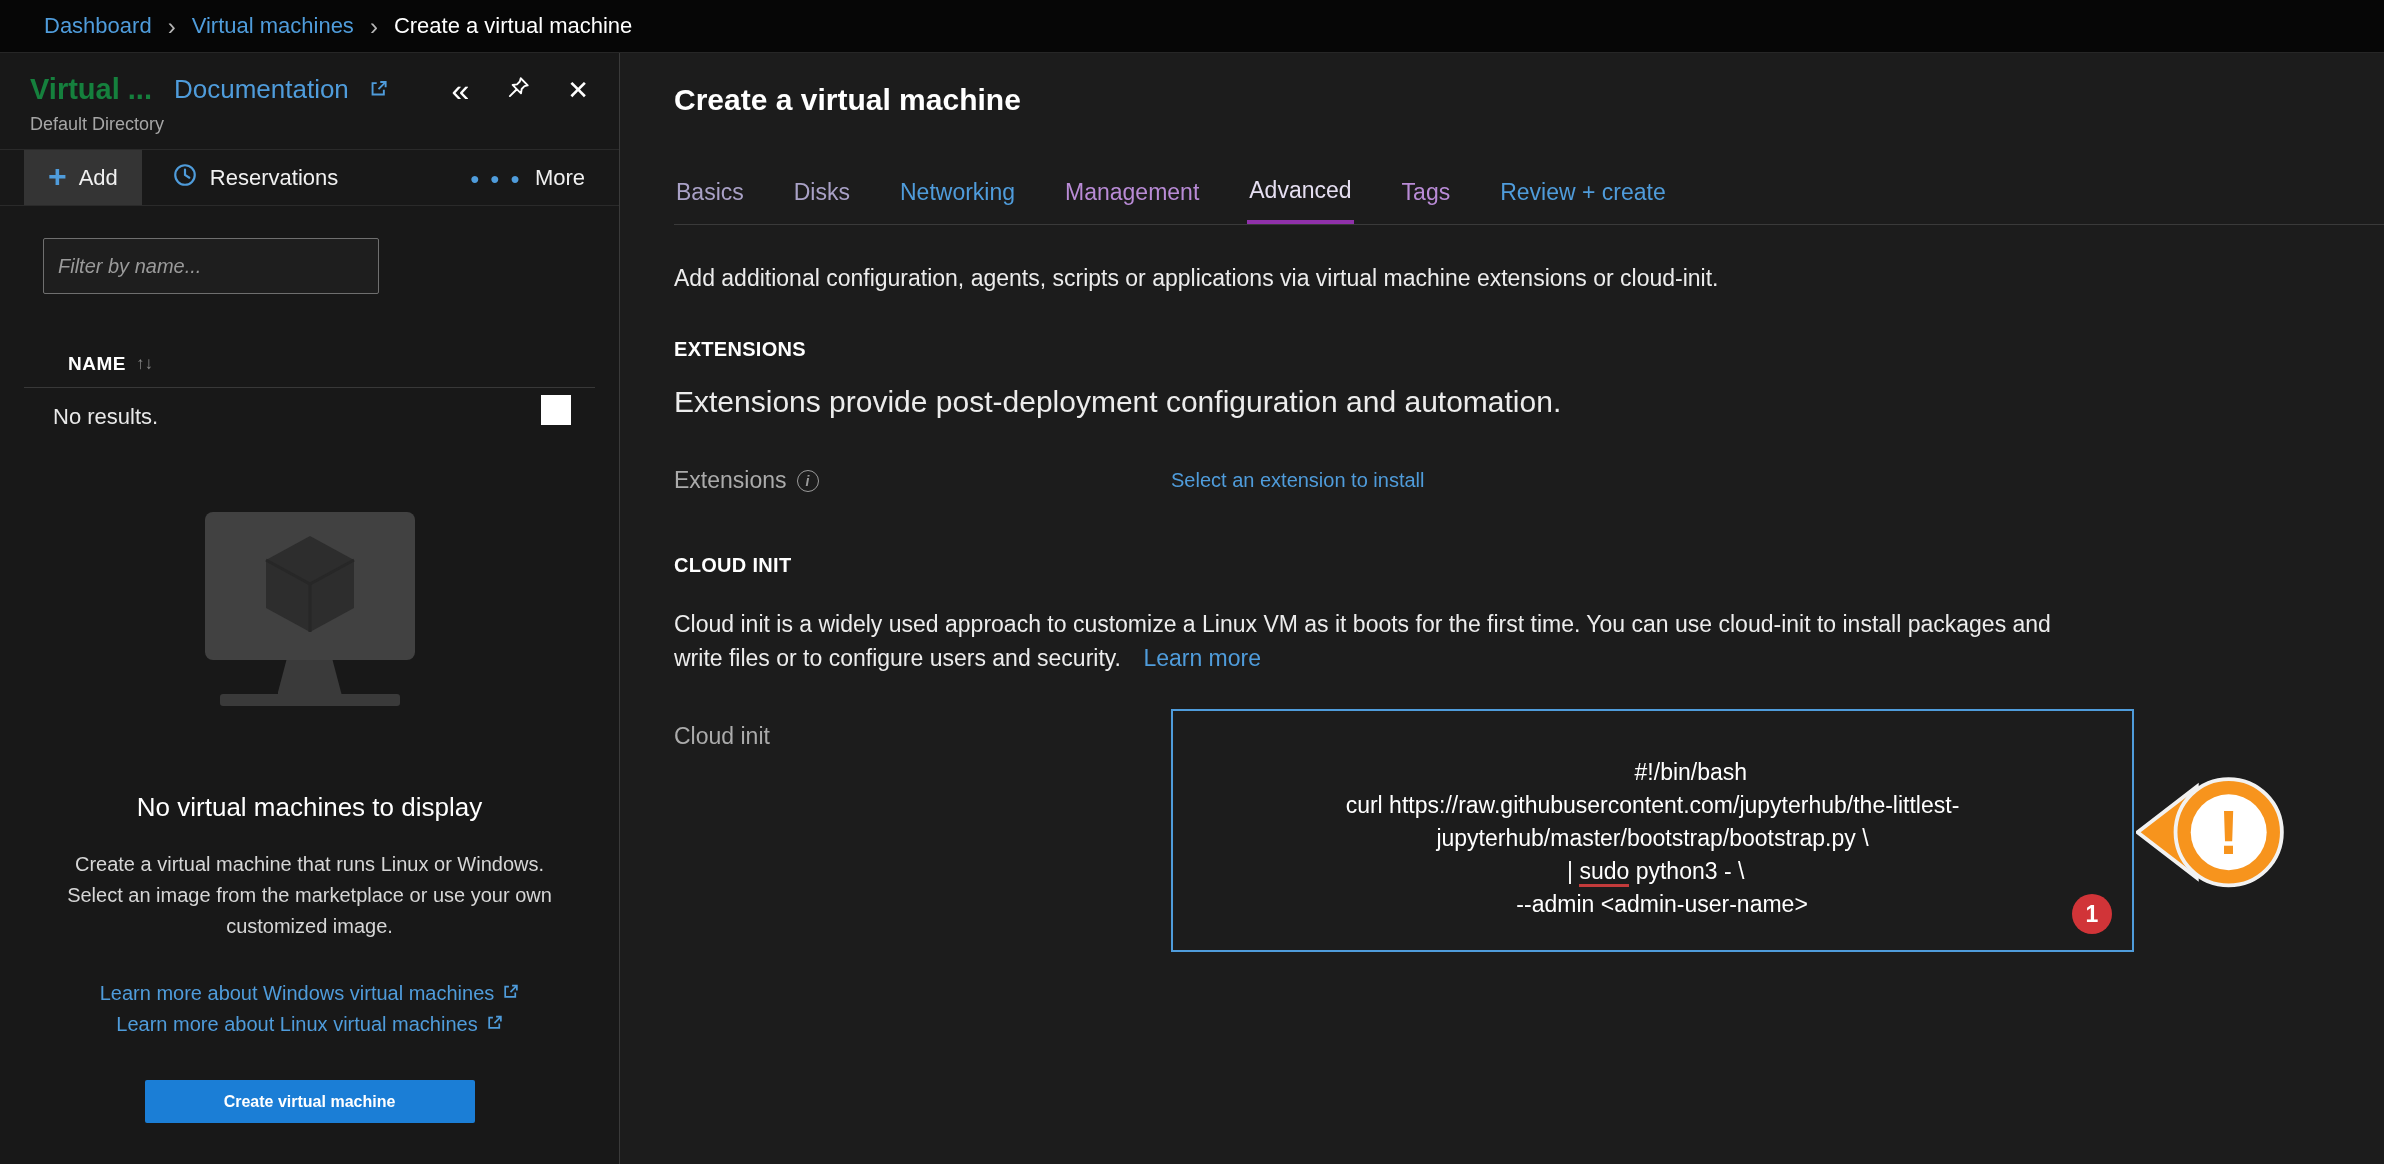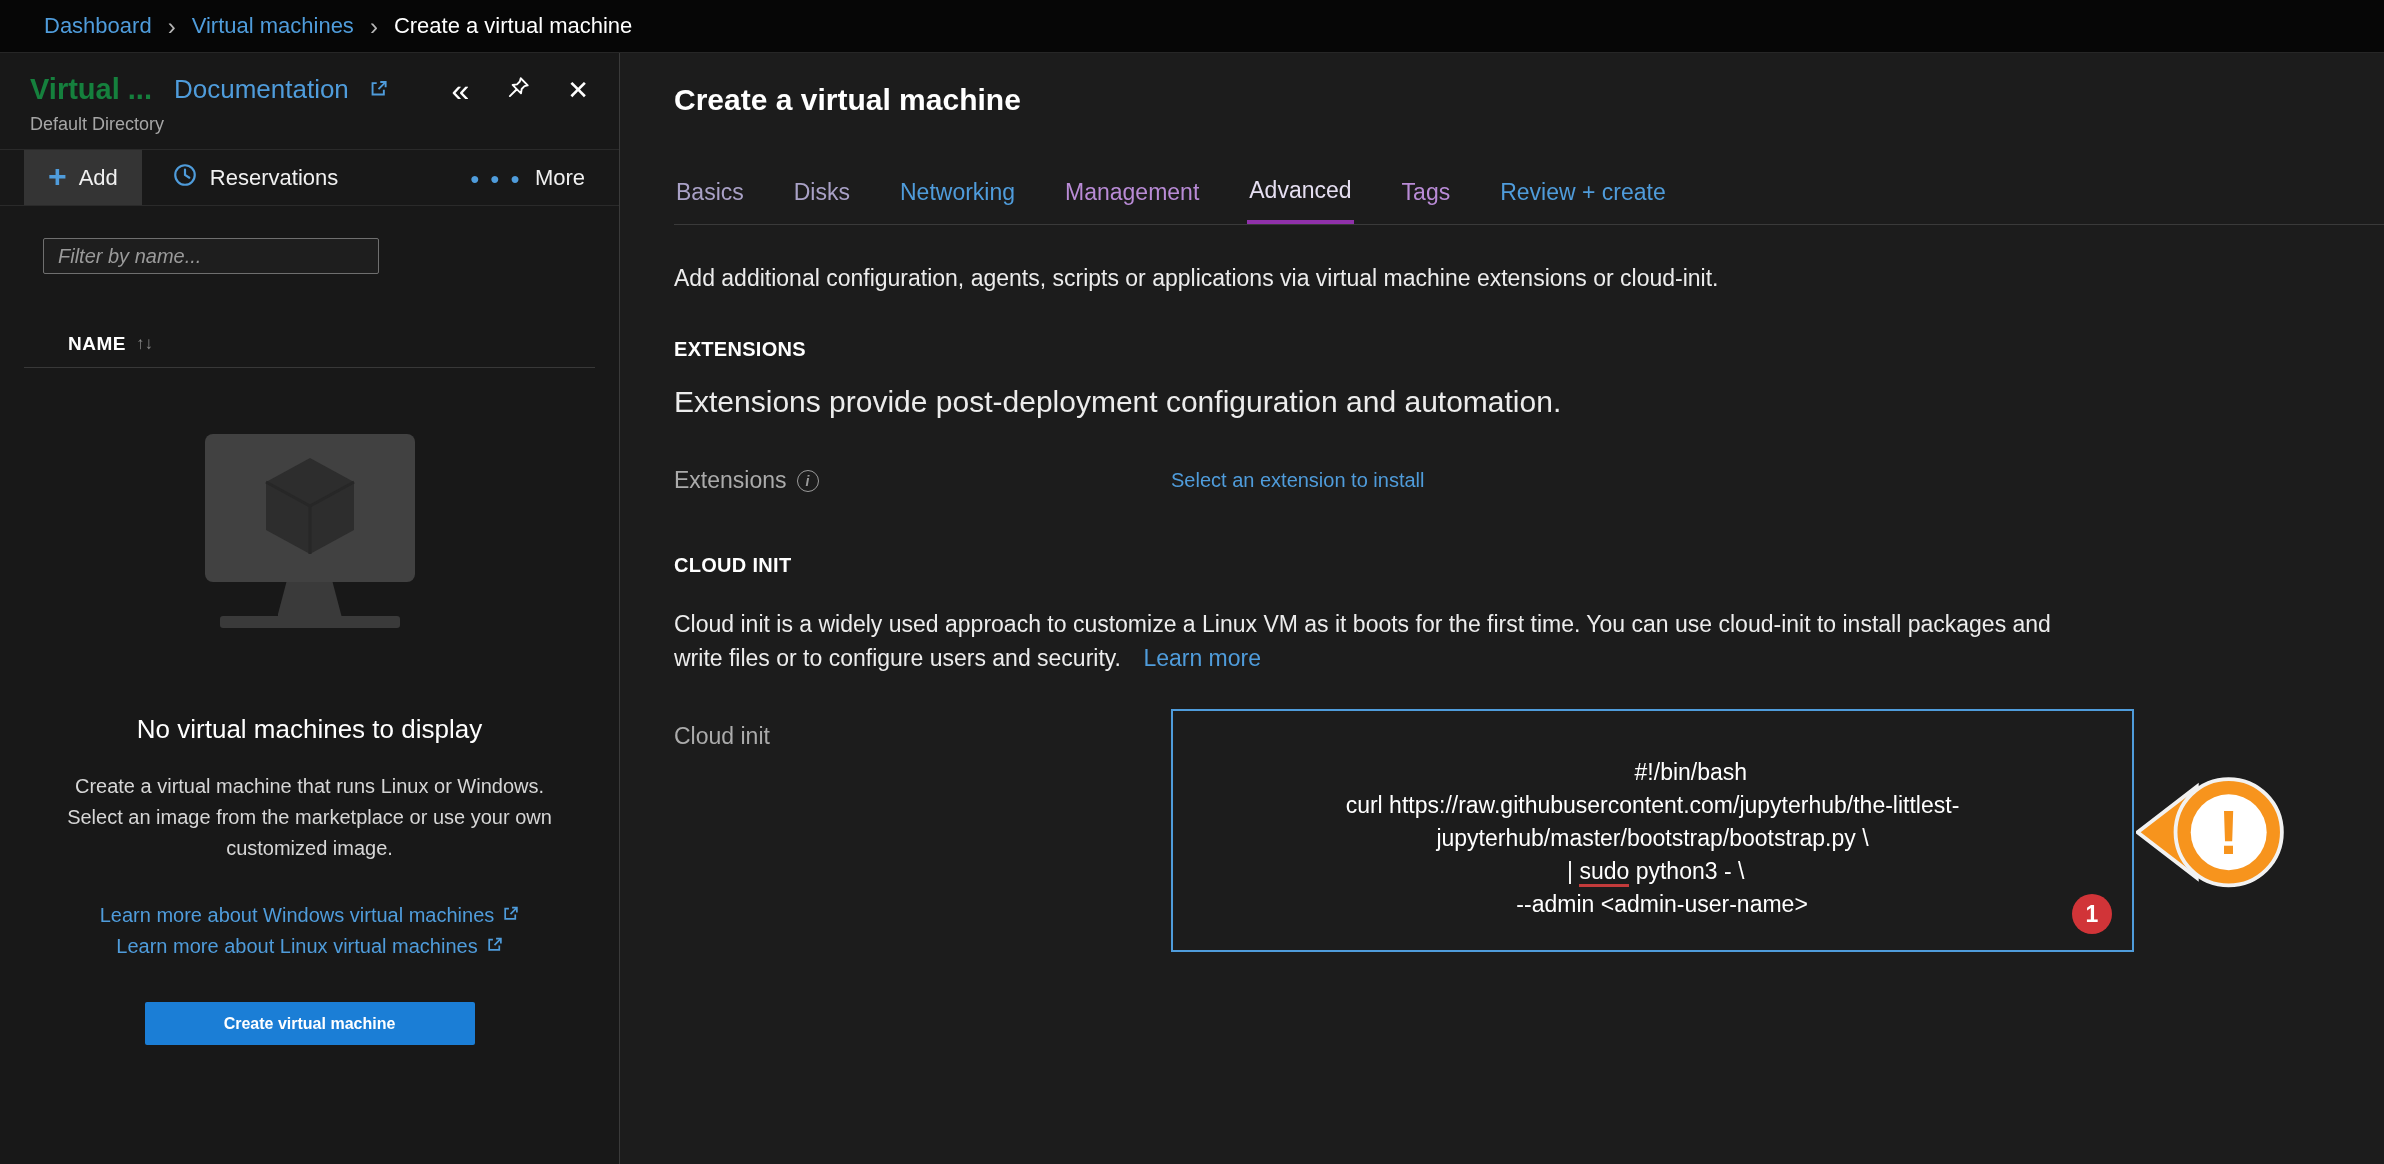--- a/index.html
+++ b/index.html
@@ -39,21 +39,21 @@
     height:57px; border-top:1px solid #2a2a2a; border-bottom:1px solid #2a2a2a;
     display:flex; align-items:stretch; padding-right:34px; font-size:22px; color:#f0f0f0;
   }
   .tb-add { display:flex; align-items:center; gap:12px; padding:0 24px; margin-left:24px; background:#343434; cursor:pointer; }
   .plus-glyph { color:#4f9cdb; font-size:32px; font-weight:700; line-height:1; margin-top:-3px; }
   .tb-res { display:flex; align-items:center; gap:12px; margin-left:30px; cursor:pointer; }
   .tb-more { display:flex; align-items:center; gap:12px; margin-left:auto; cursor:pointer; }
   .more-dots { color:#4f9cdb; font-size:16px; letter-spacing:3px; padding-top:2px; }
 
   .filter-input {
-    display:block; margin:32px 0 0 43px; width:336px; height:36px;
+    display:block; margin:32px 0 0 43px; width:336px; height:56px;
     background:#1e1e1e; border:1px solid #6f6f6f; border-radius:2px;
     color:#e0e0e0; font-size:20px; padding:0 14px;
     font-family:"Liberation Sans","DejaVu Sans",sans-serif;
   }
   .filter-input::placeholder { font-style:italic; color:#9a9a9a; }
 
   .name-header {
     margin:46px 24px 0 24px; padding-left:44px; height:48px;
     display:flex; align-items:center; gap:10px;
     border-bottom:1px solid #383838; cursor:pointer;
@@ -191,20 +191,24 @@
         </div>
       </div>
 
       <input class="filter-input" type="text" placeholder="Filter by name..." style="">
 
       <div class="name-header">
         <span class="name-header-label">NAME</span>
         <span class="sort-glyph">↑↓</span>
       </div>
 
+      <div class="results-row">
+        <span>No results.</span>
+        <span class="scroll-square"></span>
+      </div>
 
       <div class="vm-graphic">
         <div class="vm-screen">
           <span>
             <svg width="96" height="104" viewBox="0 0 96 104">
                 <polygon points="48,4 92,28 92,76 48,100 4,76 4,28" fill="#2d2d2d"></polygon>
                 <path d="M4 28l44 24 44-24M48 52v48" stroke="#272727" stroke-width="3" fill="none"></path>
               </svg>
           </span>
         </div>

